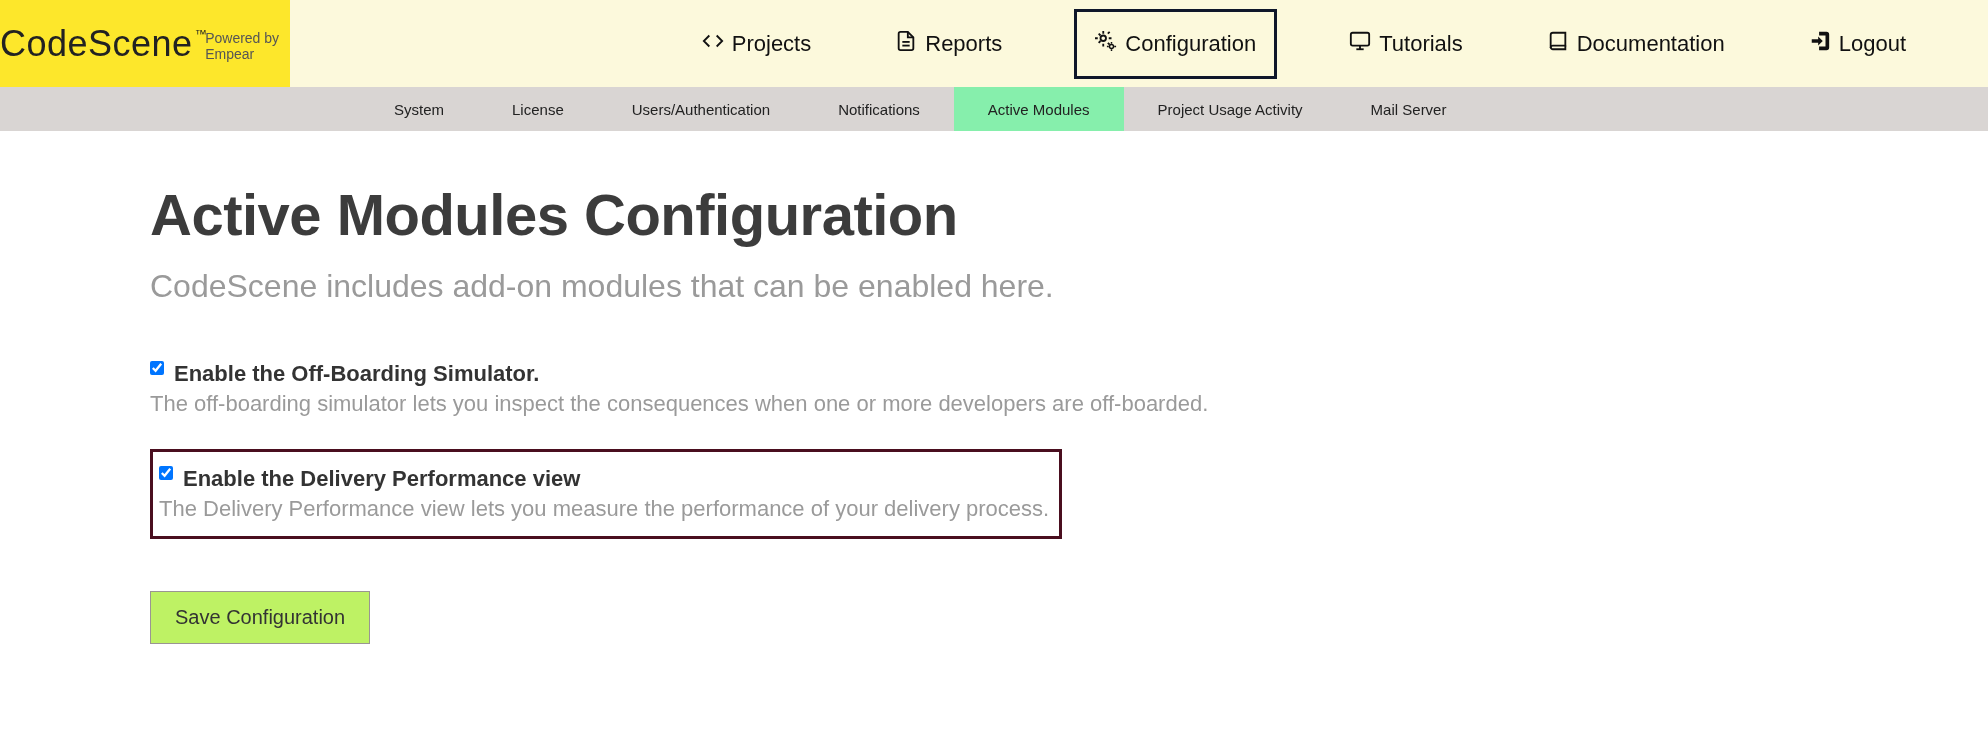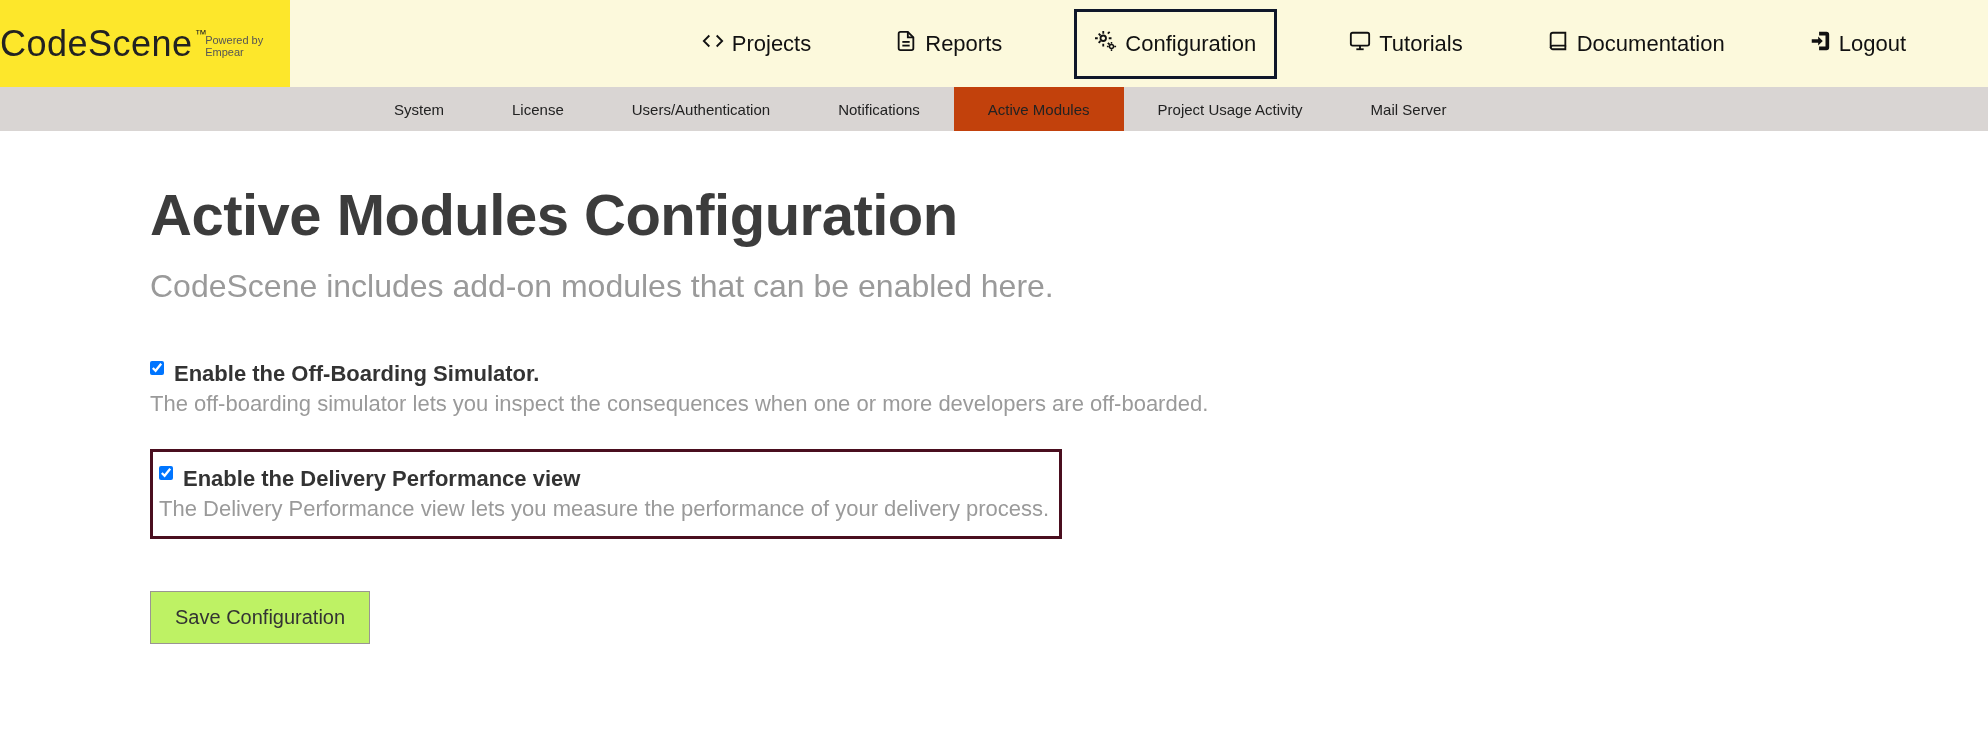--- a/index.html
+++ b/index.html
@@ -1,28 +1,28 @@
 <!DOCTYPE html>
 <html><head>
 <meta charset="utf-8">
 <style>
   * { box-sizing: border-box; margin: 0; padding: 0; }
   body { font-family: -apple-system, BlinkMacSystemFont, "Segoe UI", Helvetica, Arial, sans-serif; color: #333; width: 1988px; background: #fff; }
   .topbar { display: flex; align-items: stretch; height: 87px; background: #fcf9dc; }
   .brand { background: #fde72b; width: 290px; display: flex; flex-direction: row; align-items: center; justify-content: center; }
   .brand-name { font-size: 36px; font-weight: 400; color: #222; position: relative; letter-spacing: 0.5px; }
   .brand-name .tm { font-size: 12px; position: relative; top: -18px; left: 2px; }
-  .brand-tagline { font-size: 11px; color: #555; margin-top: 4px; }
+  .brand-tagline { font-size: 14px; color: #555; margin-top: 4px; }
   .mainnav { flex: 1; display: flex; align-items: center; justify-content: flex-end; padding-right: 70px; gap: 60px; }
   .mainnav-item { display: flex; align-items: center; gap: 8px; font-size: 22px; color: #111; cursor: pointer; padding: 8px 12px; }
   .mainnav-item.selected { border: 3px solid #0f172a; padding: 18px 18px; }
   .mainnav-item svg { width: 22px; height: 22px; flex-shrink: 0; }
   .subnav { display: flex; background: #d9d5d3; height: 44px; padding-left: 360px; align-items: stretch; }
   .subnav-item { display: flex; align-items: center; padding: 0 34px; font-size: 15px; color: #222; cursor: pointer; }
-  .subnav-item.active { background: #c2410c; }
+  .subnav-item.active { background: #86efac; }
   .content { padding: 50px 0 0 150px; max-width: 1400px; }
   .page-title { font-size: 58px; font-weight: 700; color: #3c3c3c; margin-bottom: 20px; letter-spacing: -0.5px; }
   .page-sub { font-size: 32px; color: #9a9a9a; margin-bottom: 48px; }
   .module { margin-bottom: 24px; padding: 8px 0; }
   .module.highlighted { border: 3px solid #4a0e1f; padding: 14px 10px 14px 6px; display: inline-block; min-width: 810px; }
   .module-head { display: flex; align-items: flex-start; gap: 10px; }
   .module-head input[type=checkbox] { width: 14px; height: 14px; }
   .module-label { font-size: 22px; font-weight: 700; color: #333; }
   .module-desc { font-size: 22px; color: #9a9a9a; margin-top: 4px; }
   .save-btn { margin-top: 28px; background: #bef264; border: 1px solid #9a9592; padding: 14px 24px; font-size: 20px; color: #333; cursor: pointer; font-family: inherit; }

